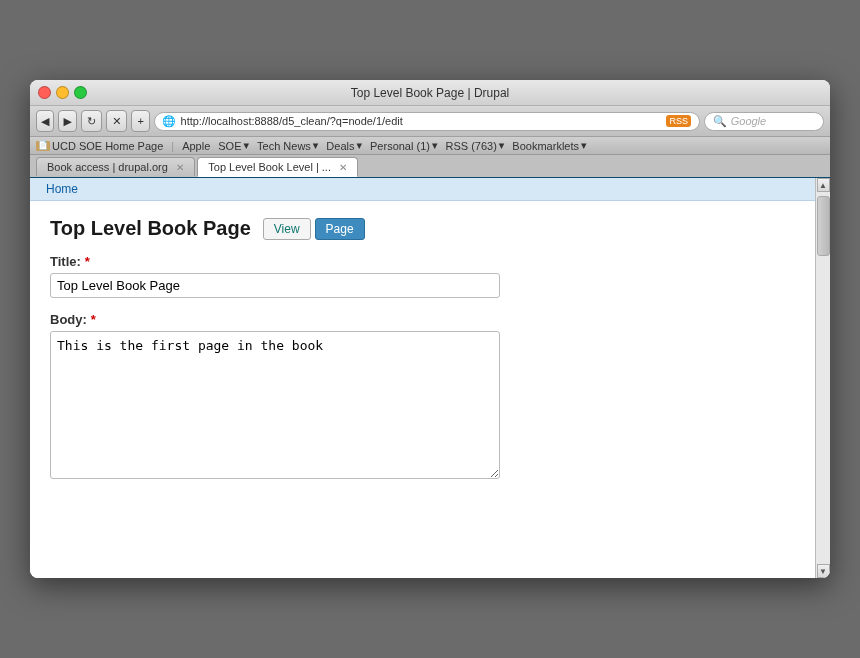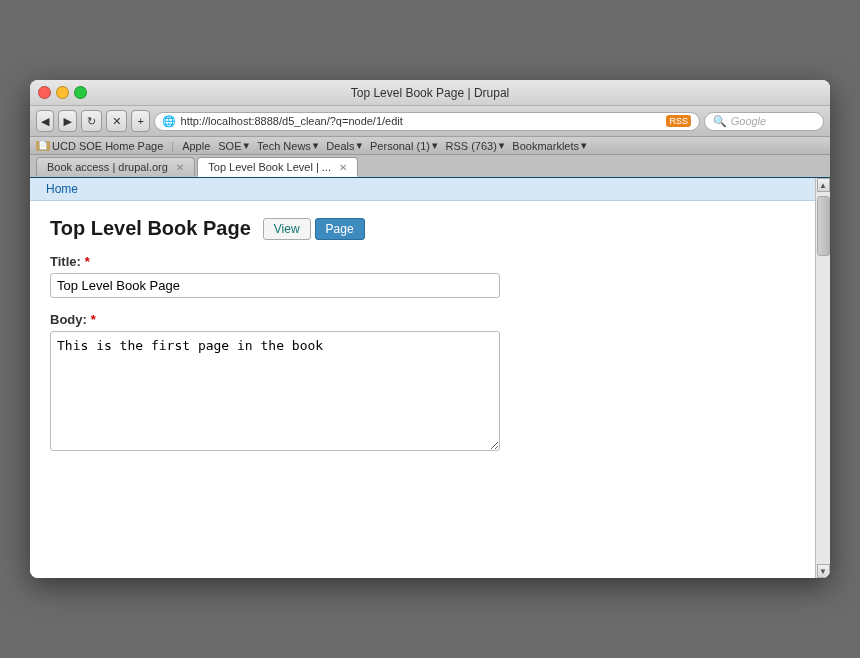--- a/index.html
+++ b/index.html
@@ -339,21 +339,21 @@
       background: #fff;
     }
     .form-textarea {
       width: 100%;
       max-width: 450px;
       padding: 6px;
       border: 1px solid #bbb;
       border-radius: 3px;
       font-size: 13px;
       background: #fff;
-      height: 120px;
+      height: 148px;
       resize: vertical;
     }
     .scrollbar-track {
       width: 15px;
       background: #e8e8e8;
       border-left: 1px solid #bbb;
       display: flex;
       flex-direction: column;
       align-items: center;
     }

